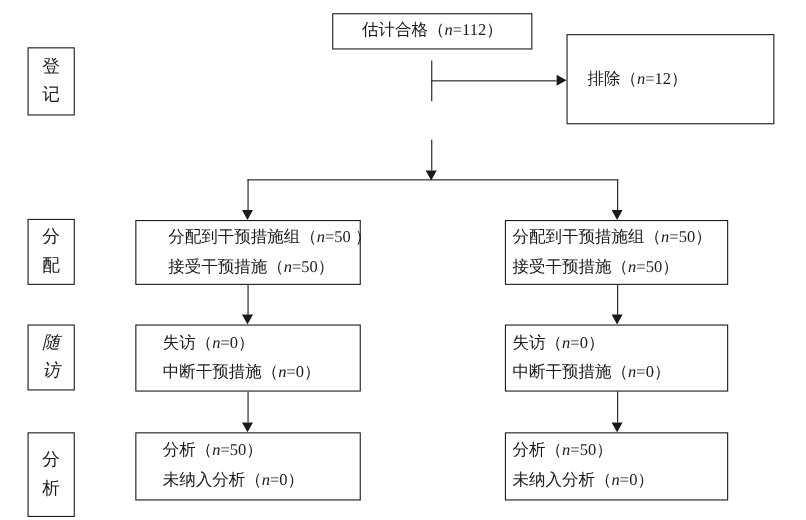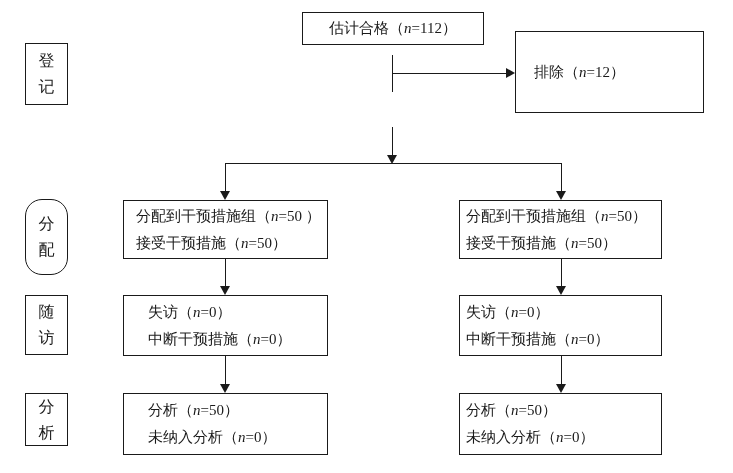--- a/index.html
+++ b/index.html
@@ -62,31 +62,31 @@
   }
   .arrow-right {
     position: absolute;
     width: 0; height: 0;
     border-top: 5px solid transparent;
     border-bottom: 5px solid transparent;
     border-left: 9px solid #1a1a1a;
   }
   
   #stage-enroll   { left: 25px;  top: 43px;  width: 43px; height: 62px; }
-  #stage-alloc    { left: 25px;  top: 199px; width: 43px; height: 76px; border-radius: 17px; }
-  #stage-follow   { left: 25px;  top: 295px; width: 43px; height: 60px; }
-  #stage-analysis { left: 25px;  top: 393px; width: 43px; height: 53px; }
+  #stage-alloc    { left: 25px;  top: 199px; width: 43px; height: 60px; }
+  #stage-follow   { left: 25px;  top: 295px; width: 43px; height: 60px; font-style: italic; }
+  #stage-analysis { left: 25px;  top: 393px; width: 43px; height: 77px; }
 
   #box-eligible   { left: 302px; top: 12px;  width: 182px; height: 33px; }
   #box-randomized { left: 302px; top: 92px;  width: 182px; height: 35px; }
   #box-excluded   { left: 515px; top: 31px;  width: 189px; height: 82px; padding-left: 18px; }
   #box-excluded .line { line-height: 26px; }
   #box-excluded .indent { padding-left: 18px; }
 
-  #box-l-alloc    { left: 123px; top: 200px; width: 205px; height: 59px; padding-left: 12px; }
+  #box-l-alloc    { left: 123px; top: 200px; width: 205px; height: 59px; padding-left: 29px; }
   #box-l-follow   { left: 123px; top: 295px; width: 205px; height: 61px; padding-left: 24px; }
   #box-l-analysis { left: 123px; top: 393px; width: 205px; height: 62px; padding-left: 24px; }
   #box-r-alloc    { left: 459px; top: 200px; width: 203px; height: 59px; padding-left: 6px; }
   #box-r-follow   { left: 459px; top: 295px; width: 203px; height: 61px; padding-left: 6px; }
   #box-r-analysis { left: 459px; top: 393px; width: 203px; height: 62px; padding-left: 6px; }
 </style>
 </head>
 <body>
 
 <div id="canvas">

